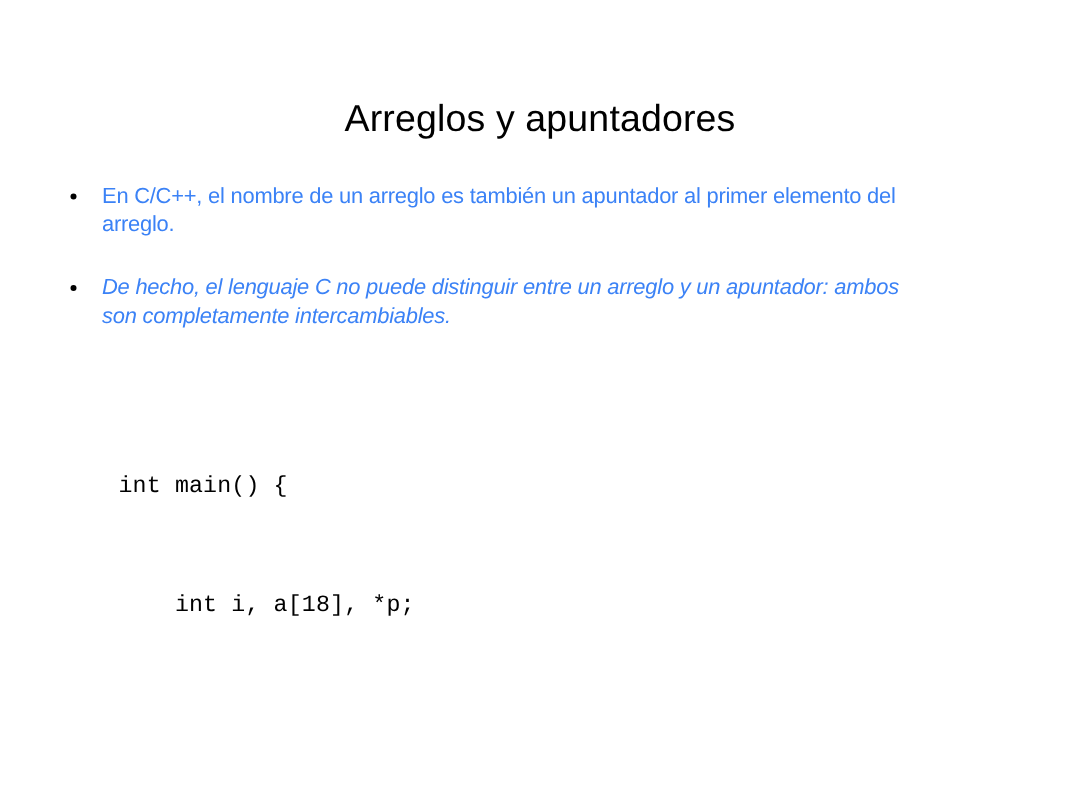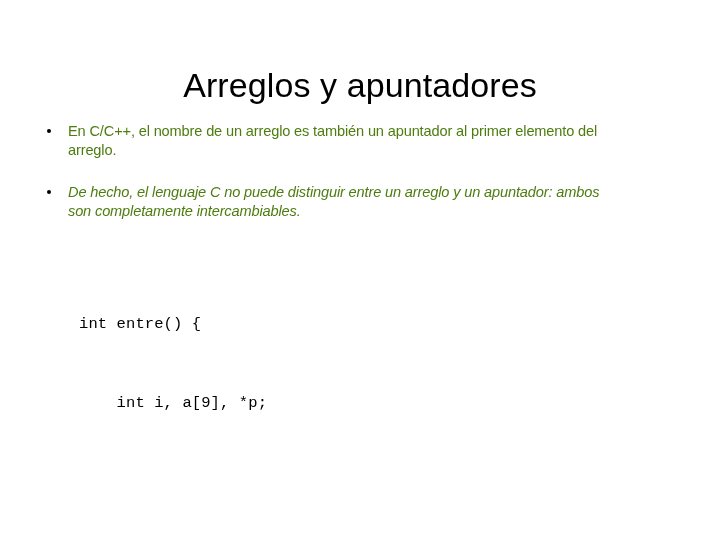--- a/index.html
+++ b/index.html
@@ -23,41 +23,41 @@
     background: #ffffff;
   }
 
   
   .slide-title {
     position: absolute;
     left: 0;
     right: 0;
     top: 42px;
     text-align: center;
-    font-size: 34px;
+    font-size: 25px;
     line-height: 40px;
     font-weight: 400;
     letter-spacing: 0.1px;
     color: #000000;
     white-space: nowrap;
   }
 
   
   .bullets {
     position: absolute;
     left: 40px;
     top: 122px;
     width: 620px;
   }
   .bullet-item {
     position: relative;
     padding-left: 28px;
     font-size: 14.6px;
     line-height: 19px;
-    color: #4d7c0f;
+    color: #3b82f6;
     margin-bottom: 23px;
     letter-spacing: -0.15px;
   }
   .bullet-item .dot {
     position: absolute;
     left: 7px;
     top: 7px;
     width: 4px;
     height: 4px;
     background: #000000;
@@ -104,22 +104,22 @@
     </div>
 
     <div class="bullet-item bullet-2">
       <span class="dot"></span>
       <span class="bullet-text">De hecho, el lenguaje C no puede distinguir entre un arreglo y un apuntador: ambos son completamente intercambiables.</span>
     </div>
 
   </div>
 
   <div class="code-block">
-    <span class="code-line">int entre() {</span>
-    <span class="code-line">    int i, a[9], *p;</span>
+    <span class="code-line">int main() {</span>
+    <span class="code-line">    int i, a[18], *p;</span>
     <span class="code-line blank"></span>
     
     
     
     
     
     
     
     
   </div>

